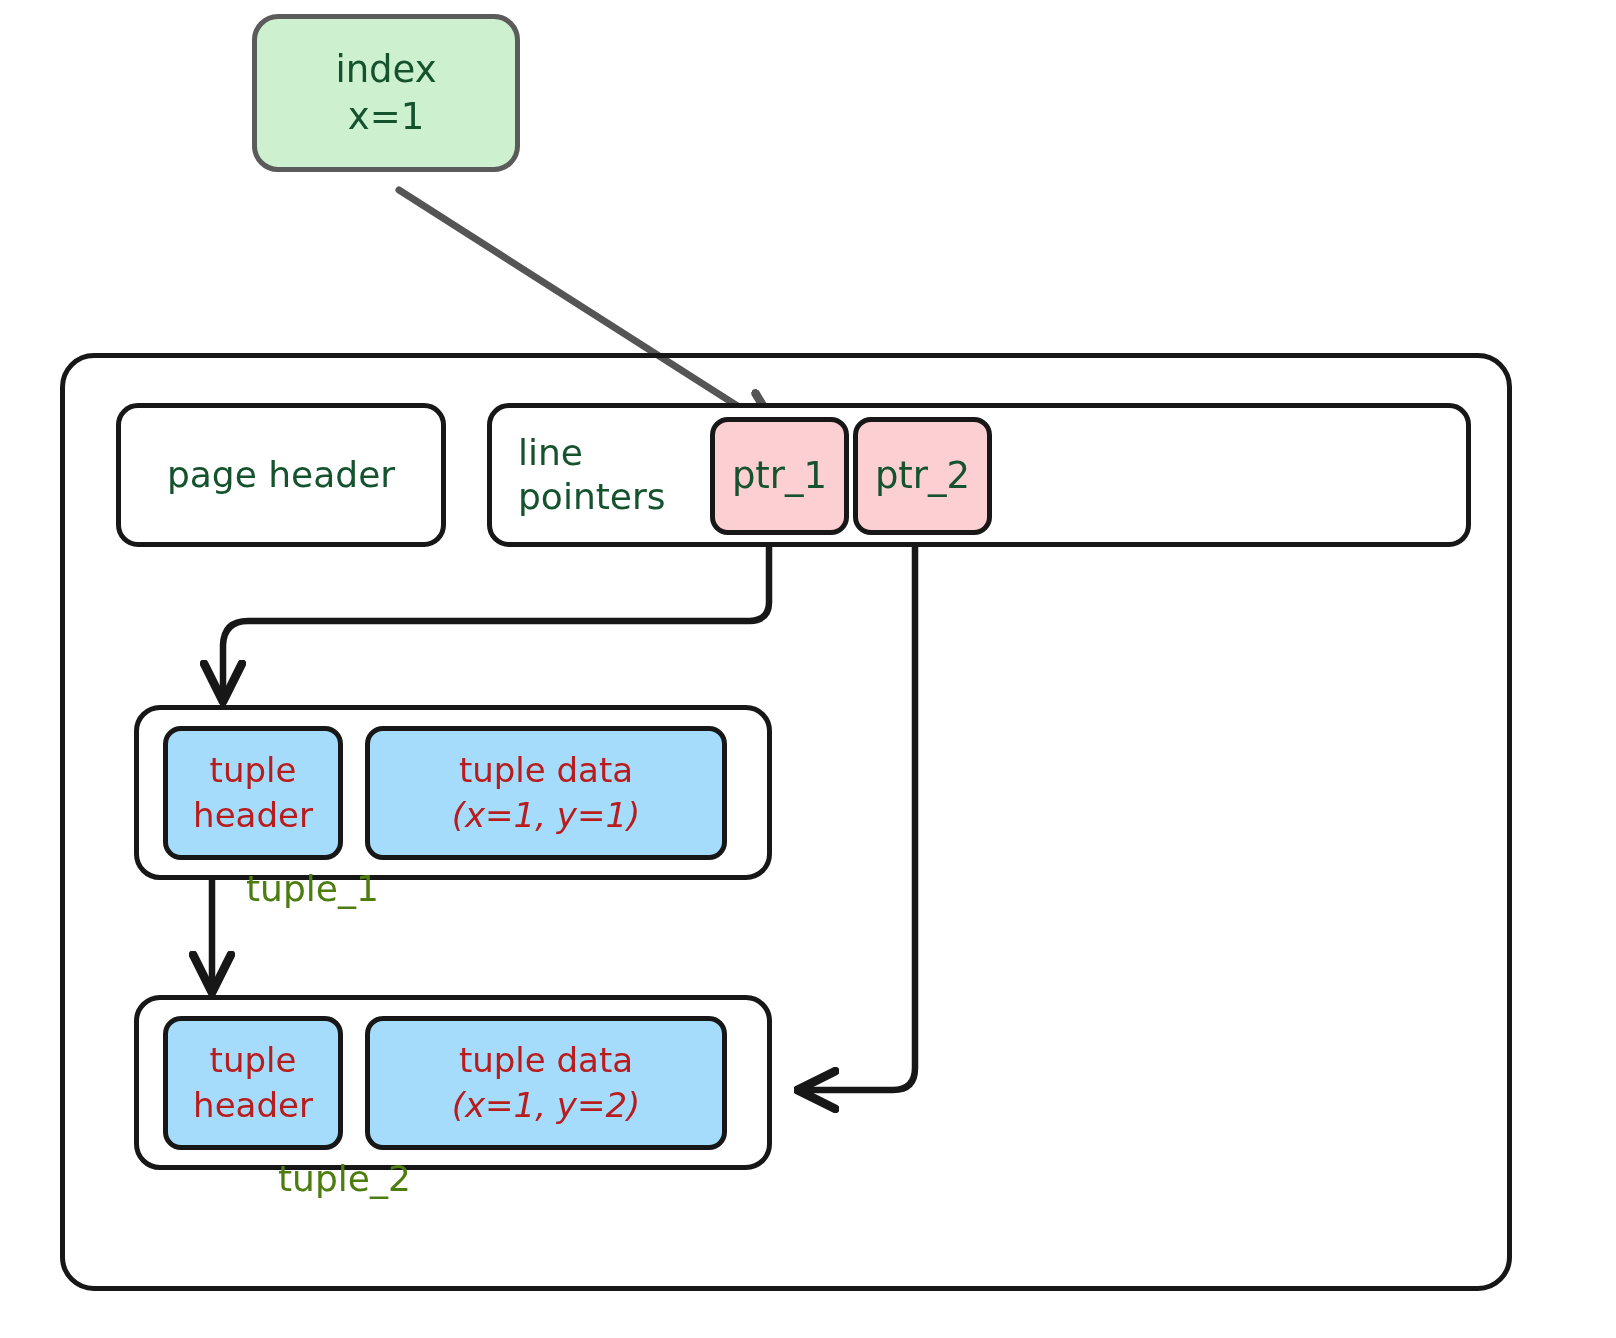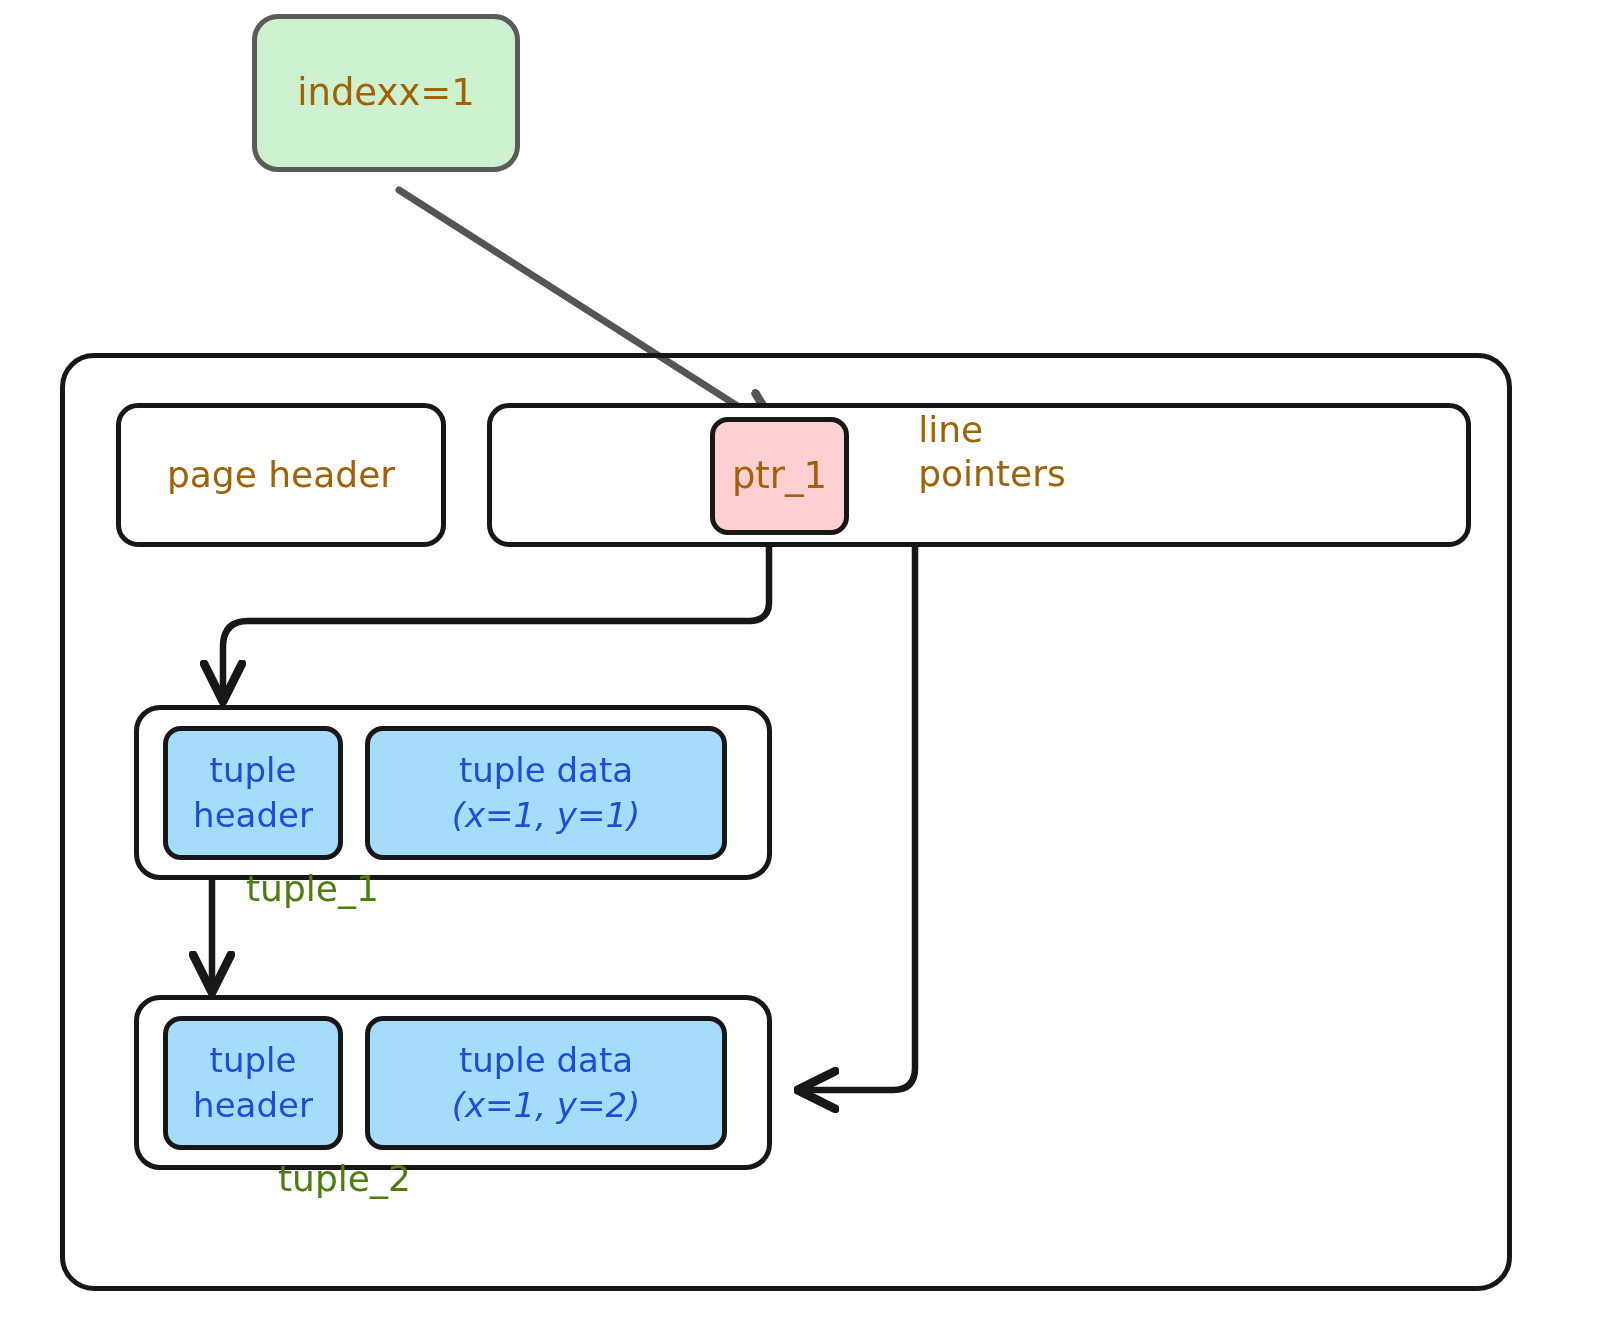--- a/index.html
+++ b/index.html
@@ -23,26 +23,26 @@
     top: 0;
     width: 1616px;
     height: 1338px;
     pointer-events: none;
   }
 
   .node {
     position: absolute;
     box-sizing: border-box;
     display: flex;
-    flex-direction: row;
+    flex-direction: column;
     align-items: center;
     justify-content: center;
     text-align: center;
     font-family: "DejaVu Sans", sans-serif;
-    color: #a16207;
+    color: #14532d;
     line-height: 1.28;
   }
 
   
   .index-box {
     left: 252px;
     top: 14px;
     width: 268px;
     height: 158px;
     background: #cdf0cf;
@@ -135,21 +135,21 @@
     background: #a5dcfb;
     border: 5px solid #171717;
     border-radius: 18px;
     display: flex;
     flex-direction: column;
     align-items: center;
     justify-content: center;
     text-align: center;
     font-size: 34px;
     line-height: 1.3;
-    color: #1d4ed8;
+    color: #b91c1c;
   }
   .cell-header { width: 180px; height: 134px; }
   .cell-data   { width: 362px; height: 134px; }
   .cell-data .l2 { font-style: italic; }
 
   .tuple-caption {
     position: absolute;
     font-size: 36px;
     color: #4d7c0f;
     z-index: 6;
@@ -204,20 +204,23 @@
     </span>
   </div>
 
   <div class="node page-header-box">
     <span>page header</span>
   </div>
 
   <div class="node ptr ptr-1">
     <span>ptr_1</span>
   </div>
+  <div class="node ptr ptr-2">
+    <span>ptr_2</span>
+  </div>
 
   <div class="tuple-wrap tuple-1">
     <div class="cell cell-header">
       <span>tuple</span>
       <span>header</span>
     </div>
     <div class="cell cell-data">
       <span>tuple data</span>
       <span class="l2">(x=1, y=1)</span>
     </div>

